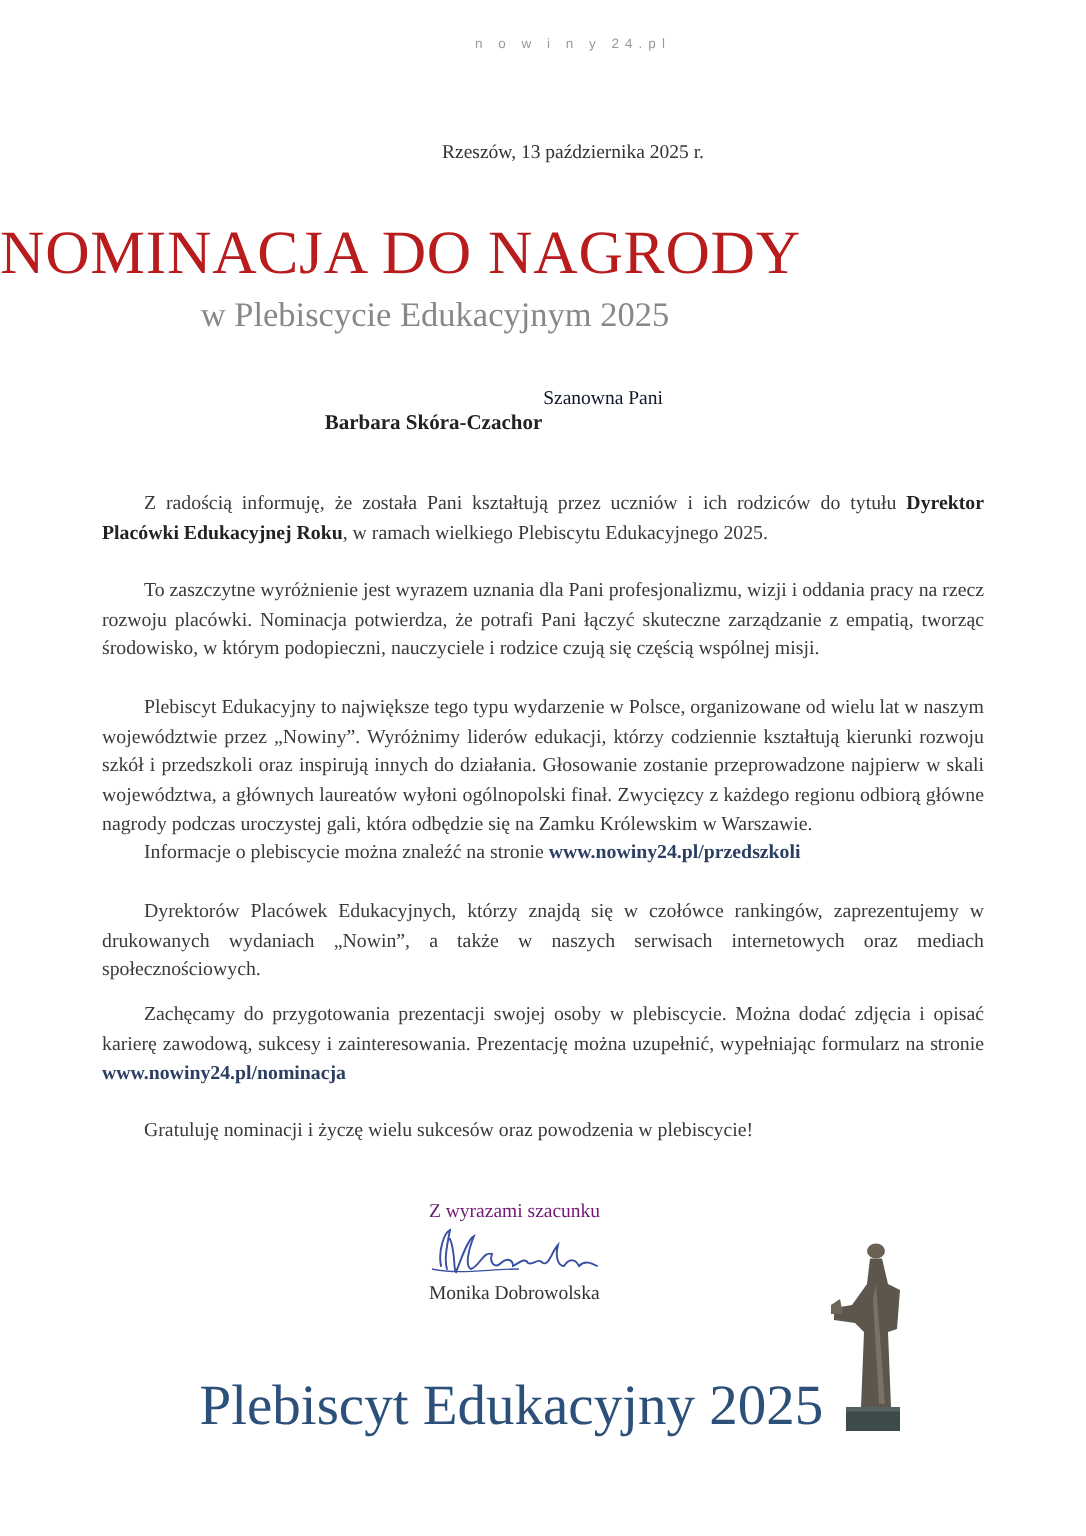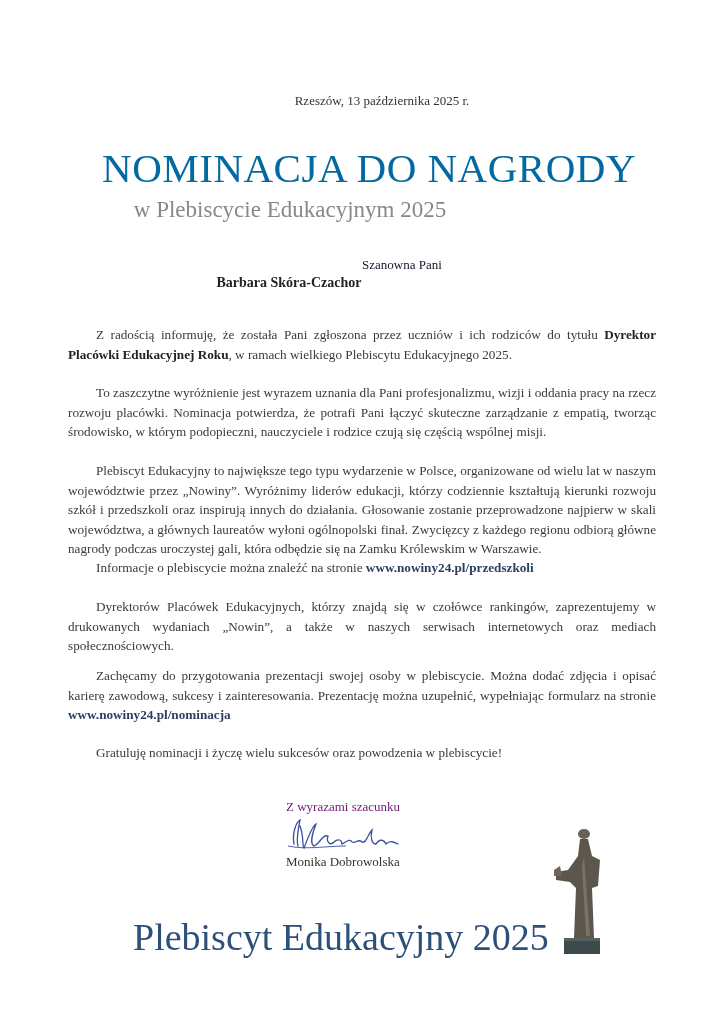--- a/index.html
+++ b/index.html
@@ -4,54 +4,55 @@
 <style>
   html, body { margin: 0; padding: 0; background: #ffffff; }
   body { width: 724px; height: 1024px; position: relative; overflow: hidden;
          font-family: "Liberation Serif", "DejaVu Serif", serif; color: #333333; }
   .logo { position: absolute; left: 0; width: 724px; top: 26px; text-align: center; }
   .logo-main { font-family: "Liberation Sans", "DejaVu Sans", sans-serif; font-weight: bold;
                font-size: 40px; color: #e3222b; letter-spacing: -1px; line-height: 40px; }
   .logo-sub { font-family: "Liberation Sans", "DejaVu Sans", sans-serif; font-size: 9px;
               color: #999999; letter-spacing: 4px; margin-top: -2px; margin-left: 40px; }
   .date { position: absolute; top: 93px; width: 724px; text-align: center; font-size: 13px; color: #333; padding-left: 20px; }
-  .title { position: absolute; top: 143px; width: 636px; text-align: right; font-size: 41px;
-           color: #0369a1; letter-spacing: 0.5px; line-height: 50px; }
+  .title { position: absolute; top: 143px; width: 636px; text-align: left; font-size: 41px;
+           color: #b91c1c; letter-spacing: 0.5px; line-height: 50px; }
   .subtitle { position: absolute; top: 195px; width: 580px; text-align: center; font-size: 23px;
               color: #888888; line-height: 30px; }
   .salutation { position: absolute; top: 257px; width: 724px; text-align: center; font-size: 13px; color: #0f172a; padding-left: 40px; }
   .recipient { position: absolute; top: 275px; width: 578px; text-align: center; font-size: 14px;
                font-weight: bold; color: #222; }
   .body { position: absolute; left: 68px; width: 588px; font-size: 13.2px; line-height: 19.5px;
           text-align: justify; color: #3a3a3a; }
   .body p { margin: 0; text-indent: 28px; }
   .body b { color: #222; }
   .link { color: #2c3e62; font-weight: bold; }
   .closing { position: absolute; left: 286px; top: 799px; font-size: 13px; color: #701a75; }
   .signature { position: absolute; left: 286px; top: 816px; }
   .signer { position: absolute; left: 286px; top: 852px; font-size: 13px; color: #333; line-height: 19px; }
   .footer-title { position: absolute; left: 92px; top: 914px; font-size: 38px; color: #2c5079; line-height: 46px; margin-left: 41px; }
   .statue { position: absolute; left: 554px; top: 826px; }
 </style>
 </head>
 <body>
 
 <div class="logo">
+  <div class="logo-sub">n o w i n y 24.pl</div>
 </div>
 
 <div class="date">Rzeszów, 13 października 2025 r.</div>
 
 <div class="title">NOMINACJA DO NAGRODY</div>
 <div class="subtitle">w Plebiscycie Edukacyjnym 2025</div>
 
 <div class="salutation">Szanowna Pani</div>
 <div class="recipient">Barbara Skóra-Czachor</div>
 
 <div class="body" style="top:325px;">
-  <p><span>Z radością informuję, że została Pani zgłoszona przez uczniów i ich rodziców do tytułu </span><b>Dyrektor Placówki Edukacyjnej Roku</b><span>, w ramach wielkiego Plebiscytu Edukacyjnego 2025.</span></p>
+  <p><span>Z radością informuję, że została Pani kształtują przez uczniów i ich rodziców do tytułu </span><b>Dyrektor Placówki Edukacyjnej Roku</b><span>, w ramach wielkiego Plebiscytu Edukacyjnego 2025.</span></p>
 </div>
 
 <div class="body" style="top:383px;">
   <p>To zaszczytne wyróżnienie jest wyrazem uznania dla Pani profesjonalizmu, wizji i oddania pracy na rzecz rozwoju placówki. Nominacja potwierdza, że potrafi Pani łączyć skuteczne zarządzanie z empatią, tworząc środowisko, w którym podopieczni, nauczyciele i rodzice czują się częścią wspólnej misji.</p>
 </div>
 
 <div class="body" style="top:461px;">
   <p>Plebiscyt Edukacyjny to największe tego typu wydarzenie w Polsce, organizowane od wielu lat w naszym województwie przez „Nowiny”. Wyróżnimy liderów edukacji, którzy codziennie kształtują kierunki rozwoju szkół i przedszkoli oraz inspirują innych do działania. Głosowanie zostanie przeprowadzone najpierw w skali województwa, a głównych laureatów wyłoni ogólnopolski finał. Zwycięzcy z każdego regionu odbiorą główne nagrody podczas uroczystej gali, która odbędzie się na Zamku Królewskim w Warszawie.</p>
 </div>
 

